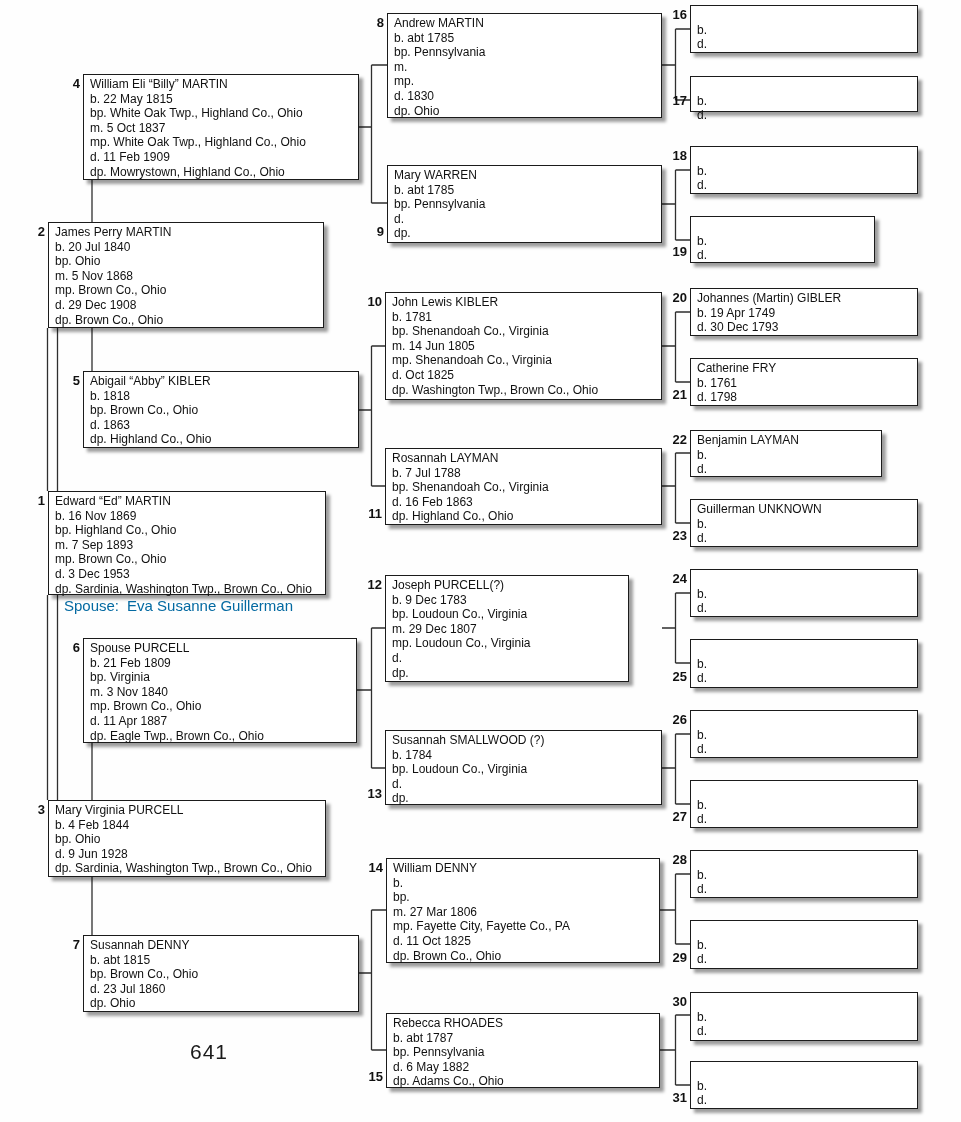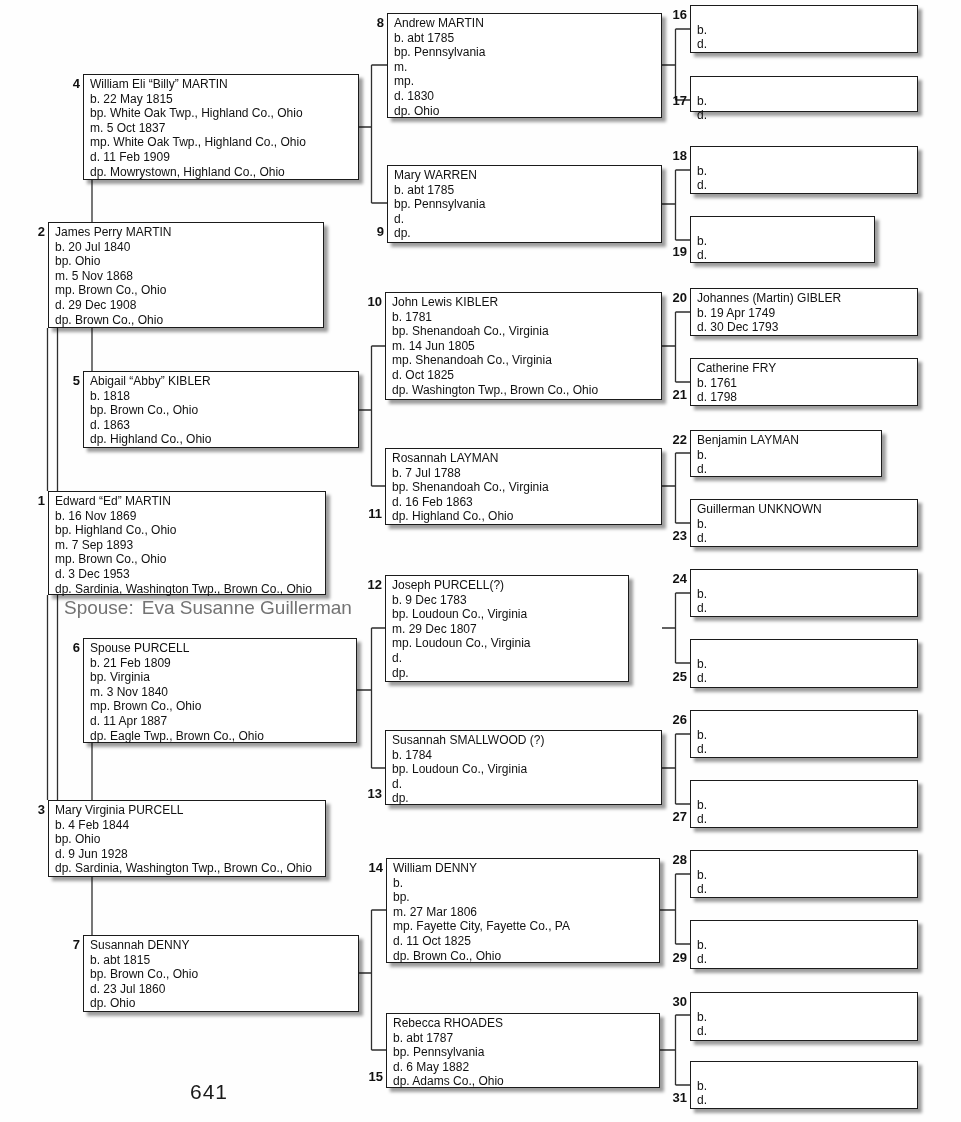--- a/index.html
+++ b/index.html
@@ -7,24 +7,24 @@
          font-family:"Liberation Sans", sans-serif;color:#111;}
   svg.connectors{position:absolute;left:0;top:0;z-index:1;}
   .box{position:absolute;z-index:2;background:#fff;border:1.4px solid #1b1b1b;
        box-sizing:border-box;box-shadow:4px 4px 3px rgba(0,0,0,0.38);
        padding:2px 3px 0 6px;}
   .line{height:14.6px;line-height:14.6px;font-size:12px;white-space:nowrap;overflow:hidden;}
   .num{position:absolute;right:100%;margin-right:4px;font-weight:bold;font-size:13px;
        line-height:14.6px;color:#111;white-space:nowrap;}
   .num-top{top:2px;}
   .num-bottom{bottom:2px;}
-  .spouse{position:absolute;z-index:2;left:64px;top:597px;font-size:19px;color:#737373;}
+  .spouse{position:absolute;z-index:2;left:64px;top:597px;font-size:15px;color:#0369a1;}
   .spouse .val{margin-left:8px;}
   .pageno{position:absolute;z-index:2;left:190px;top:1040px;font-size:21px;
-          letter-spacing:1px;color:#1a1a1a;margin-top:40px;}
+          letter-spacing:1px;color:#1a1a1a;}
   
   .b1{left:48px;top:491px;width:278px;height:104px}
   .b2{left:48px;top:222px;width:276px;height:106px}
   .b3{left:48px;top:800px;width:278px;height:77px}
   .b4{left:83px;top:74px;width:276px;height:106px}
   .b5{left:83px;top:371px;width:276px;height:77px}
   .b6{left:83px;top:638px;width:274px;height:105px}
   .b7{left:83px;top:935px;width:276px;height:77px}
   .b8{left:387px;top:13px;width:275px;height:105px}
   .b9{left:387px;top:165px;width:275px;height:78px}

